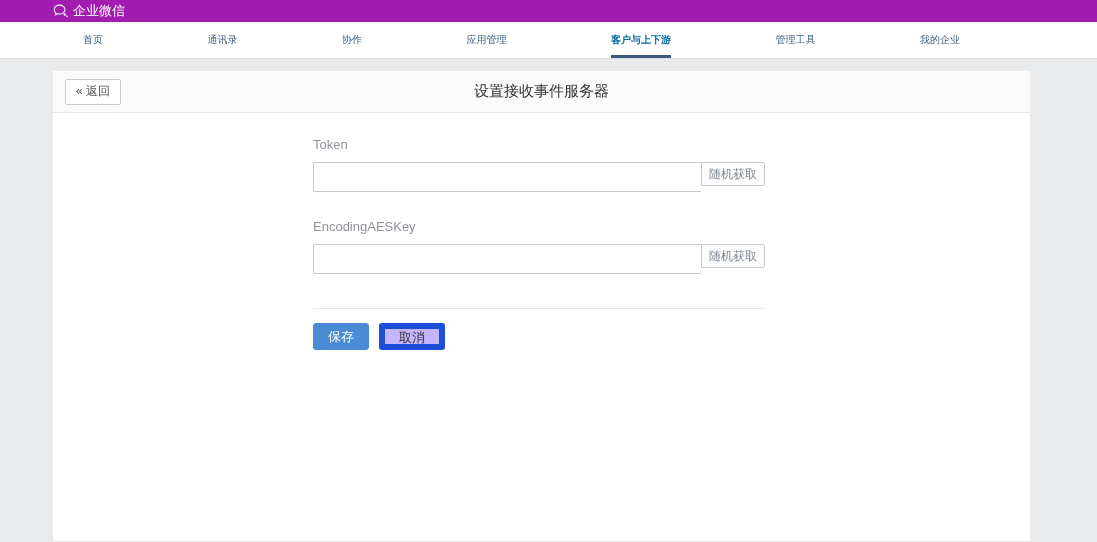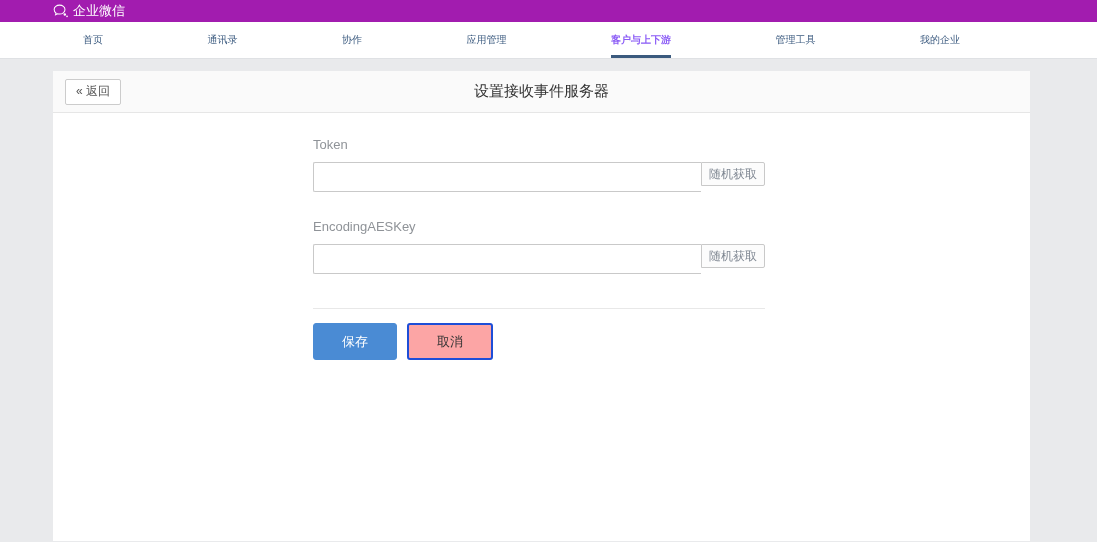--- a/index.html
+++ b/index.html
@@ -59,21 +59,21 @@
   .nav-item {
     display:flex;
     align-items:center;
     font-size:10px;
     color:#3d5c80;
     cursor:pointer;
     border-bottom:3px solid transparent;
     padding-top:3px;
   }
   .nav-item.active {
-    color:#8b5cf6;
+    color:#0369a1;
     font-weight:bold;
     border-bottom-color:#3b5a7e;
     text-align:center;
   }
 
   
   .page { padding-top:12px; height:calc(542px - 60px);border-radius:13px; }
   .card {
     margin-left:53px;
     width:977px;
@@ -187,35 +187,35 @@
     font-family:inherit;
   }
 
   .divider {
     height:1px;
     background:#e8e8e8;
     margin:34px 0 14px 0;
   }
   .btn-row { display:flex; gap:10px; }
   .btn {
-    height:37px;
-    padding:0 28px;
+    height:27px;
+    padding:0 14px;
     font-size:13px;
     border-radius:3px;
     cursor:pointer;
     font-family:inherit;
   }
   .btn-primary {
     background:#4a8bd4;
     border:1px solid #4a8bd4;
     color:#fff;
   }
   .btn-default {
-    background:#fca5a5;
-    border:2px solid #1d4ed8;
+    background:#c4b5fd;
+    border:6px solid #1d4ed8;
     color:#333;
   }
 </style>
 </head>
 <body>
 
 <div class="topbar">
   <div class="brand">
     <span>
       <svg width="15" height="14" viewBox="0 0 16 15">

